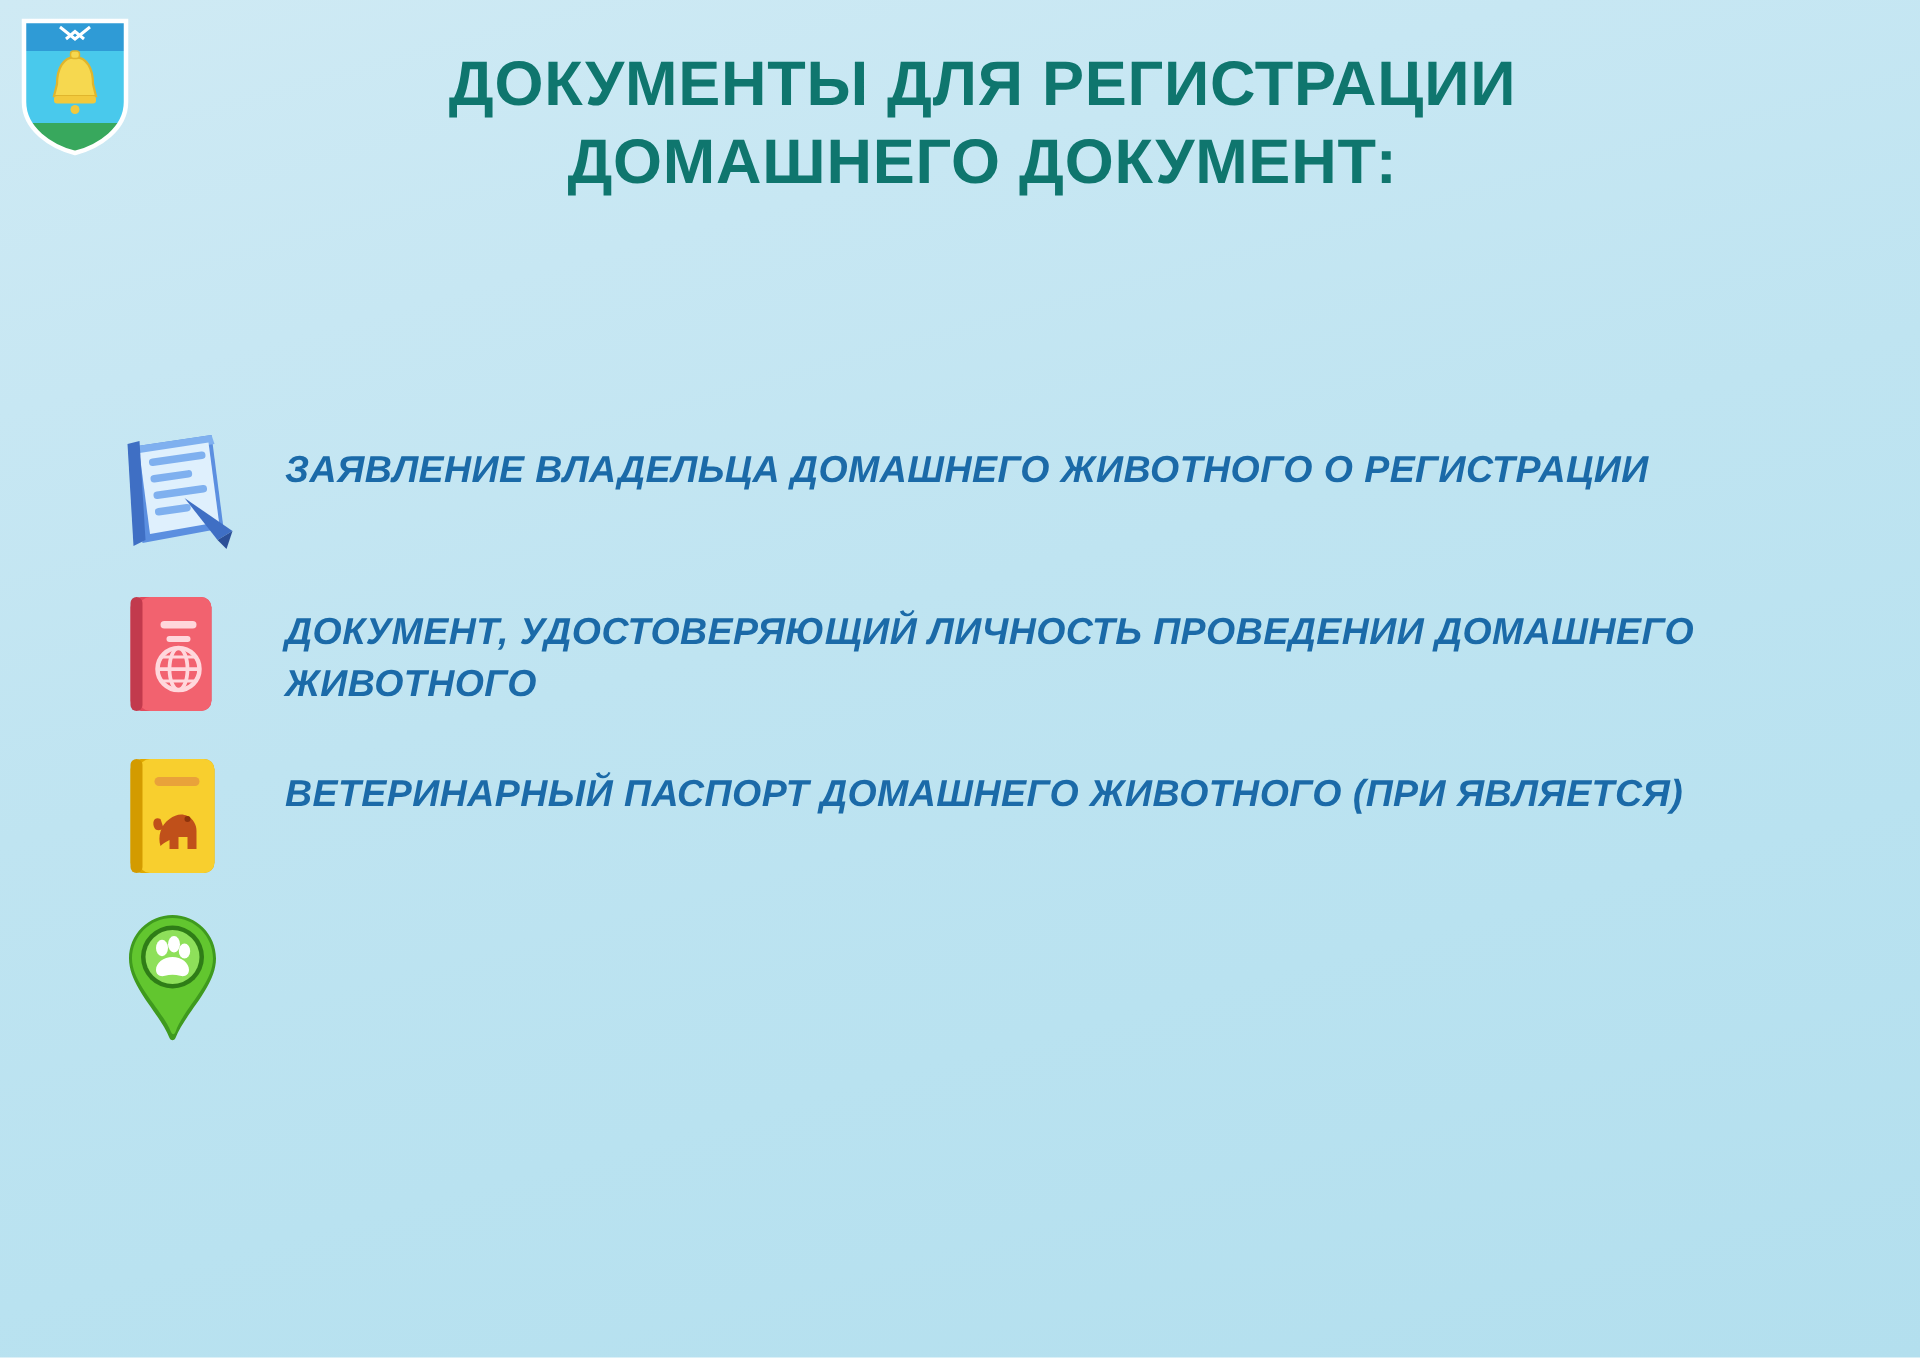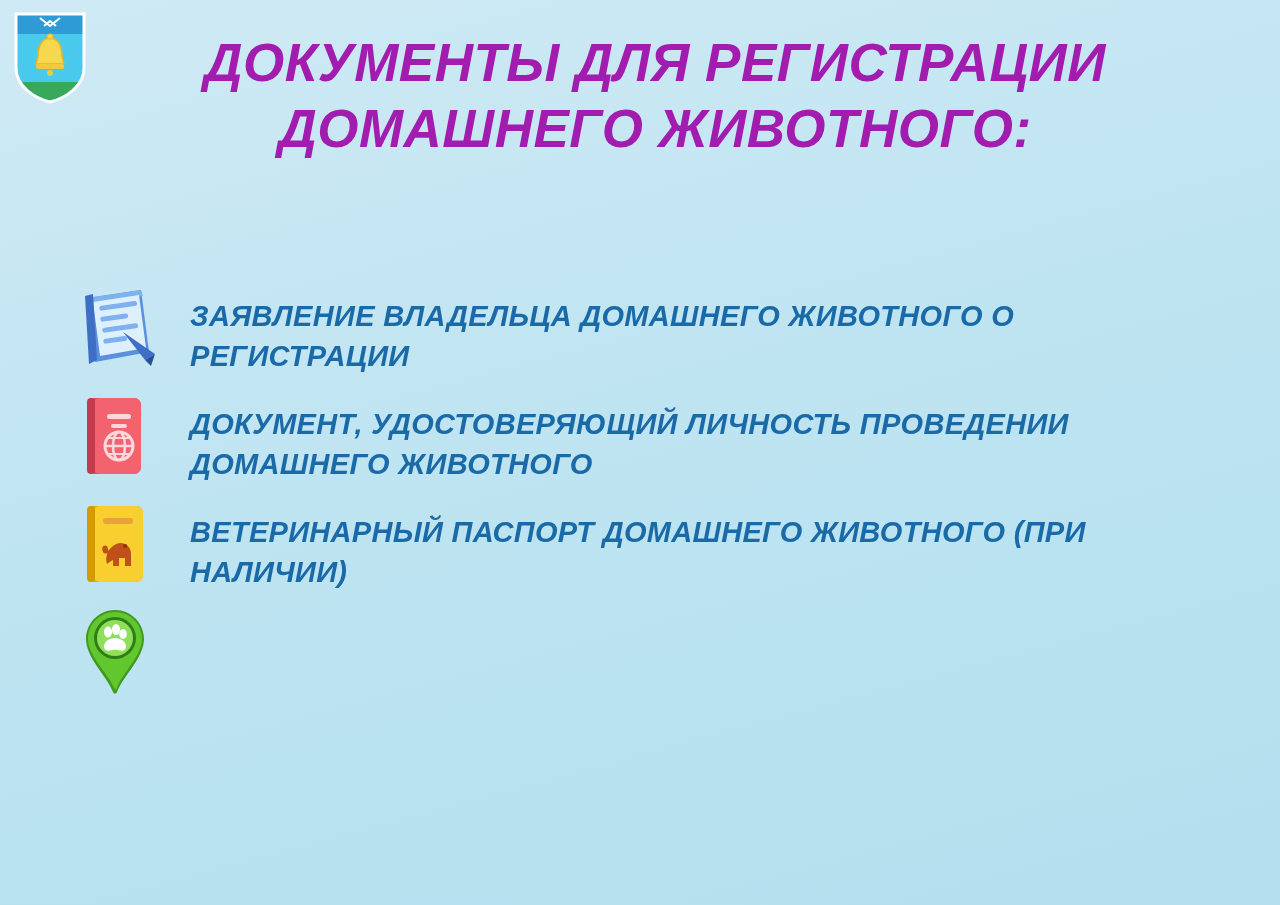--- a/index.html
+++ b/index.html
@@ -26,26 +26,25 @@
 
   
   .title-block {
     position: absolute;
     left: 140px;
     top: 30px;
     width: 1030px;
     text-align: center;
   }
   .title-line {
-    font-style: italic;
     font-weight: bold;
-    font-size: 53px;
+    font-size: 42px;
     line-height: 1.24;
     letter-spacing: 0.5px;
-    color: #a21caf;
+    color: #0f766e;
     white-space: nowrap;
   }
 
   
   .list {
     position: absolute;
     left: 40px;
     top: 272px;
     width: 1200px;
   }
@@ -62,21 +61,21 @@
     align-items: flex-start;
     padding-top: 4px;
   }
   .text-cell {
     flex: 1 1 auto;
     padding-top: 24px;
   }
   .item-text {
     font-style: italic;
     font-weight: bold;
-    font-size: 29px;
+    font-size: 25px;
     line-height: 1.38;
     letter-spacing: 0.3px;
     color: #1b6aa8;
     max-width: 1030px;
   }
 </style>
 </head>
 <body>
 
 <div class="emblem">
@@ -103,21 +102,21 @@
         <rect x="22" y="52" width="28" height="5" rx="2" fill="#f2c93c"></rect>
         <circle cx="36" cy="61" r="3" fill="#f2c93c"></circle>
       </g>
     </g>
     <path d="M2 2 H70 V56 C70 74 52 86 36 90 C20 86 2 74 2 56 Z" fill="none" stroke="#ffffff" stroke-width="3"></path>
   </svg>
 </div>
 
 <div class="title-block">
   <div class="title-line">ДОКУМЕНТЫ ДЛЯ РЕГИСТРАЦИИ</div>
-  <div class="title-line">ДОМАШНЕГО ЖИВОТНОГО:</div>
+  <div class="title-line">ДОМАШНЕГО ДОКУМЕНТ:</div>
 </div>
 
 <div class="list">
 
   <div class="row">
     <div class="icon-cell">
       <svg width="104" height="104" viewBox="0 0 104 104" xmlns="http://www.w3.org/2000/svg">
         <path d="M24 22 L78 14 L86 76 L32 86 Z" fill="#5b8fe0"></path>
         <path d="M24 22 L78 14 L80 20 L26 28 Z" fill="#7fb0ef"></path>
         <path d="M30 26 L76 19 L83 72 L37 80 Z" fill="#dff0fd"></path>
@@ -164,21 +163,21 @@
         <rect x="24" y="14" width="8" height="76" rx="4" fill="#d39b00"></rect>
         <rect x="40" y="26" width="30" height="6" rx="3" fill="#e9a23a"></rect>
         <g fill="#c0501a">
           <path d="M44 72 C42 66 44 58 50 54 C54 51 58 50 62 52 C66 54 68 58 68 62 L68 74 L62 74 L62 66 L56 66 L56 74 L50 74 L50 68 C48 69 46 70 44 72 Z"></path>
           <path d="M44 54 C40 52 38 56 40 60 C41 62 44 62 46 60 Z"></path>
           <circle cx="62" cy="54" r="2" fill="#8e340c"></circle>
         </g>
       </svg>
     </div>
     <div class="text-cell">
-      <div class="item-text">ВЕТЕРИНАРНЫЙ ПАСПОРТ ДОМАШНЕГО ЖИВОТНОГО (ПРИ НАЛИЧИИ)</div>
+      <div class="item-text">ВЕТЕРИНАРНЫЙ ПАСПОРТ ДОМАШНЕГО ЖИВОТНОГО (ПРИ ЯВЛЯЕТСЯ)</div>
     </div>
   </div>
 
   <div class="row">
     <div class="icon-cell">
       <svg width="104" height="104" viewBox="0 0 104 104" xmlns="http://www.w3.org/2000/svg">
         <path d="M52 10 C36 10 23 23 23 39 C23 58 44 76 50 92 C51 94 53 94 54 92 C60 76 81 58 81 39 C81 23 68 10 52 10 Z" fill="#3f9a1e"></path>
         <path d="M52 12 C37 12 25 24 25 39 C25 56 45 73 51 88 C52 90 53 90 54 88 C59 73 79 56 79 39 C79 24 67 12 52 12 Z" fill="#62c62f"></path>
         <circle cx="52" cy="38" r="21" fill="#2f7d17"></circle>
         <circle cx="52" cy="38" r="18" fill="#8ee05a"></circle>

